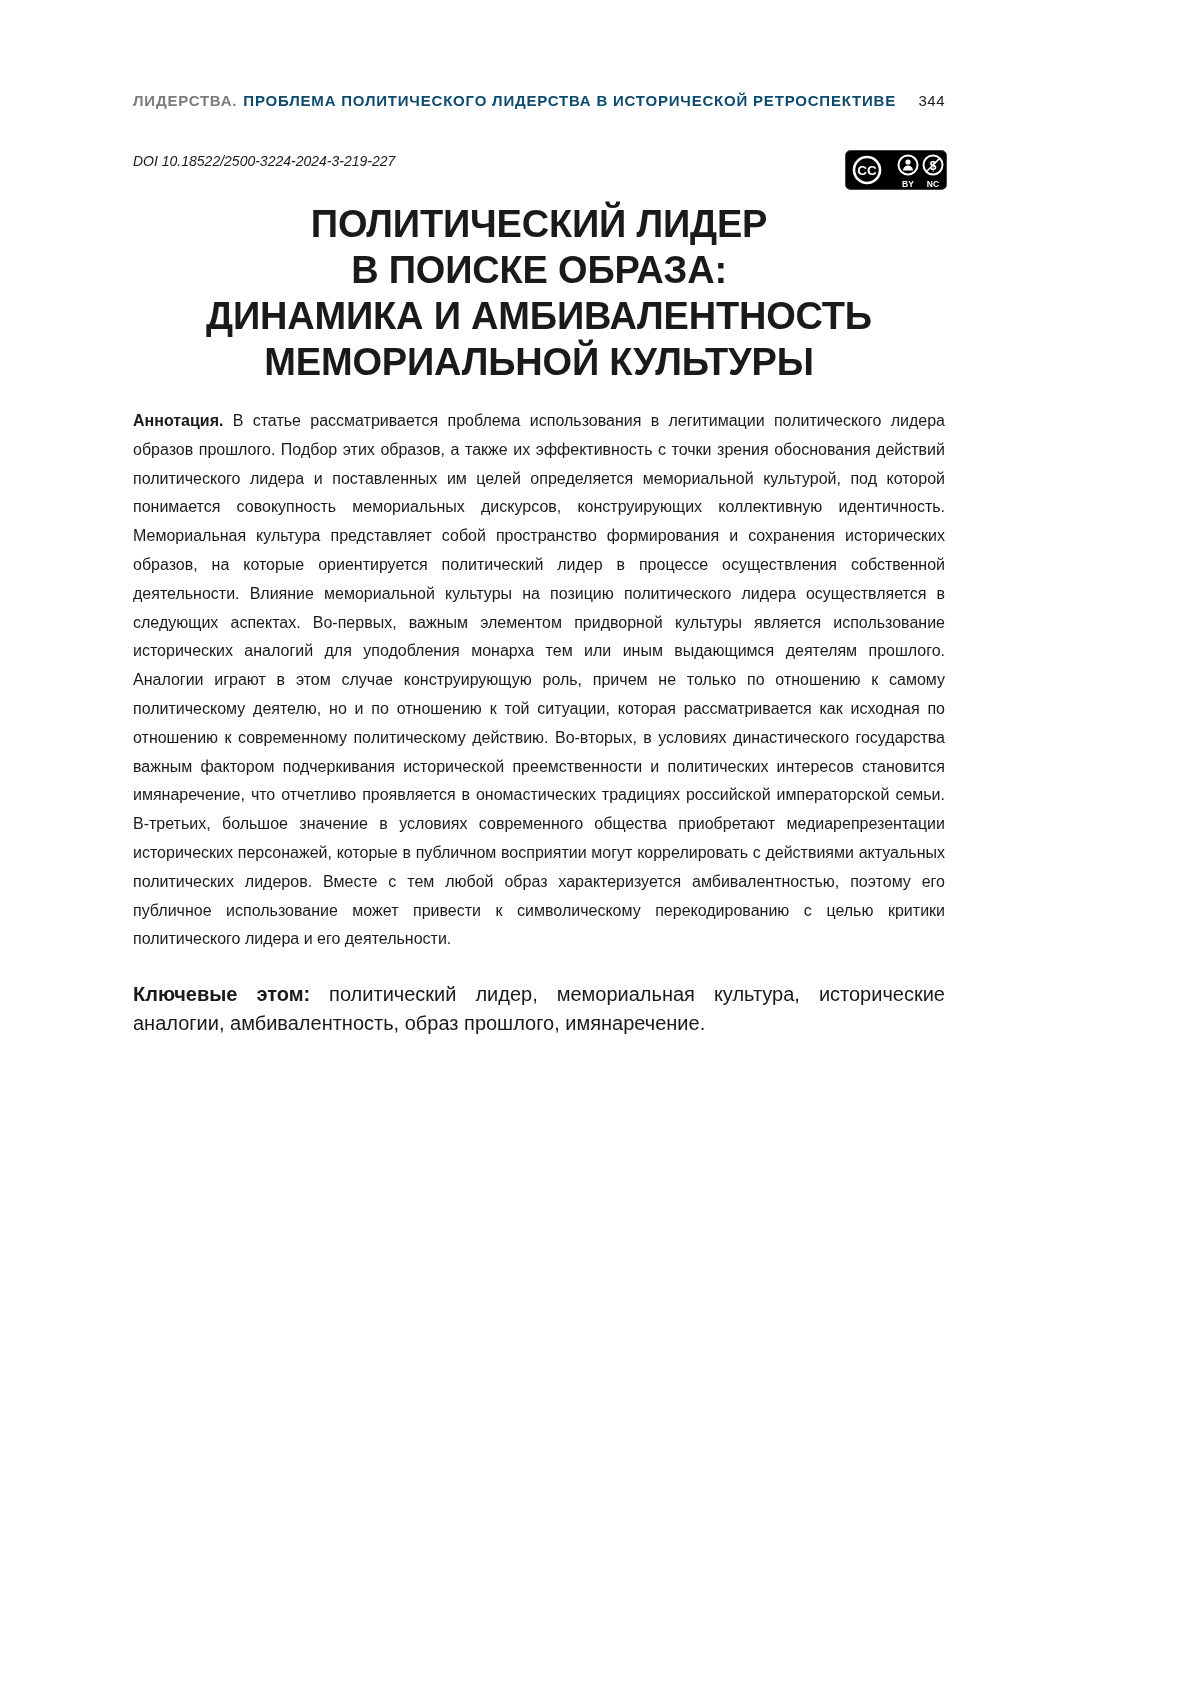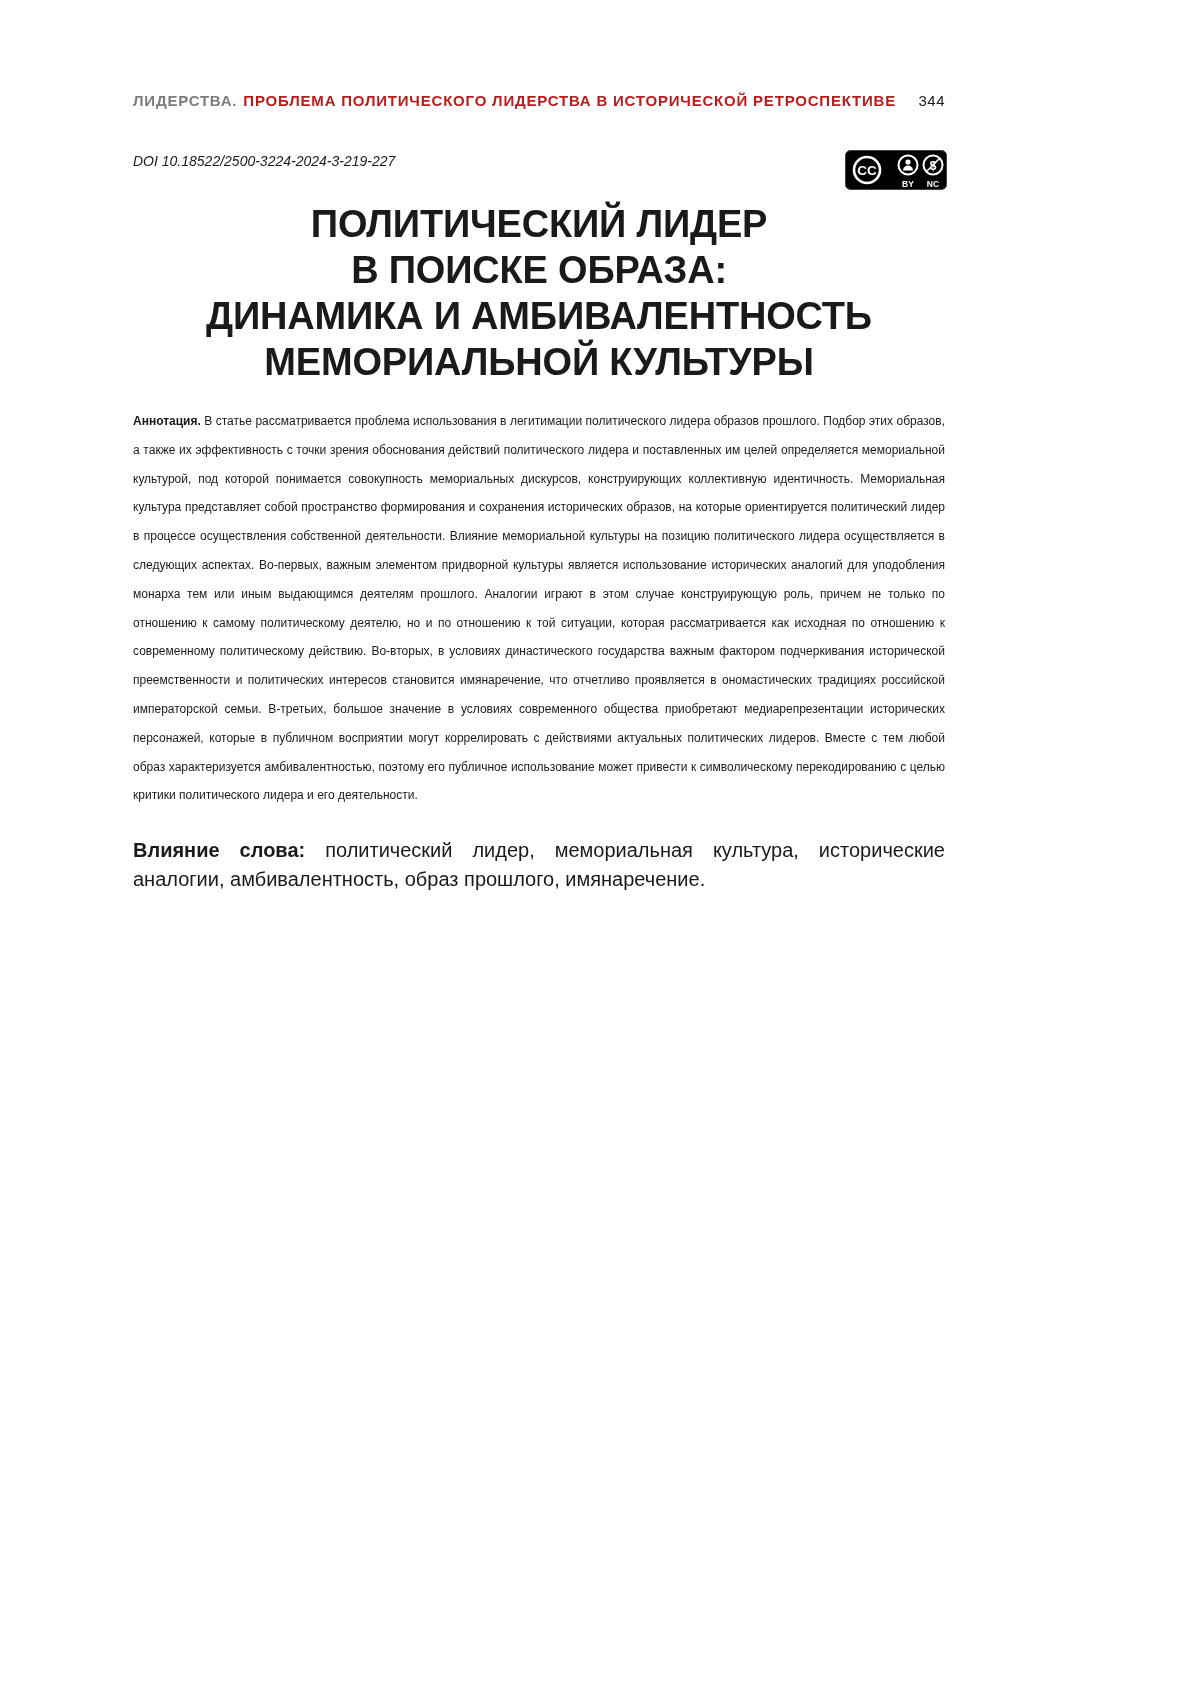--- a/index.html
+++ b/index.html
@@ -24,21 +24,21 @@
   .running-head {
     display: flex;
     justify-content: space-between;
     align-items: baseline;
     font-size: 15px;
     letter-spacing: 0.8px;
     line-height: 18px;
   }
   .running-head .rh-left { font-weight: 700; }
   .rh-prefix { color: #7b7b7b; font-weight: 700; margin-right: 6px; }
-  .rh-title { color: #b91c1c; font-weight: 700; text-align: center; }
+  .rh-title { color: #0c4a6e; font-weight: 700; text-align: center; }
   .rh-page { font-weight: 400; letter-spacing: 0.5px; color: #1a1a1a; }
   
   .meta {
     margin-top: 38px;
     font-style: italic;
     font-size: 14px;
     line-height: 27px;
     color: #1a1a1a;
   }
   
@@ -63,21 +63,21 @@
   
   .author-block {
     margin-top: 50px;
     font-size: 20px;
     line-height: 29px;
   }
   .author-name { font-weight: 700; }
   
   .abstract {
     margin-top: 22px;
-    font-size: 12px;
+    font-size: 16px;
     line-height: 28.8px;
     text-align: justify;
     hyphens: auto;
     -webkit-hyphens: auto;
   }
   .inline-label { font-weight: 700; }
   
   .keywords {
     margin-top: 26px;
     font-size: 20px;
@@ -117,16 +117,16 @@
     </svg>
 
     <h1 class="article-title">ПОЛИТИЧЕСКИЙ ЛИДЕР
 В ПОИСКЕ ОБРАЗА:
 ДИНАМИКА И АМБИВАЛЕНТНОСТЬ
 МЕМОРИАЛЬНОЙ КУЛЬТУРЫ</h1>
 
 
     <p class="abstract"><span class="inline-label">Аннотация. </span><span>В статье рассматривается проблема использования в легитимации политического лидера образов прошлого. Подбор этих образов, а также их эффективность с точки зрения обоснования действий политического лидера и поставленных им целей определяется мемориальной культурой, под которой понимается совокупность мемориальных дискурсов, конструирующих коллективную идентичность. Мемориальная культура представляет собой пространство формирования и сохранения исторических образов, на которые ориентируется политический лидер в процессе осуществления собственной деятельности. Влияние мемориальной культуры на позицию политического лидера осуществляется в следующих аспектах. Во-первых, важным элементом придворной культуры является использование исторических аналогий для уподобления монарха тем или иным выдающимся деятелям прошлого. Аналогии играют в этом случае конструирующую роль, причем не только по отношению к самому политическому деятелю, но и по отношению к той ситуации, которая рассматривается как исходная по отношению к современному политическому действию. Во-вторых, в условиях династического государства важным фактором подчеркивания исторической преемственности и политических интересов становится имянаречение, что отчетливо проявляется в ономастических традициях российской императорской семьи. В-третьих, большое значение в условиях современного общества приобретают медиарепрезентации исторических персонажей, которые в публичном восприятии могут коррелировать с действиями актуальных политических лидеров. Вместе с тем любой образ характеризуется амбивалентностью, поэтому его публичное использование может привести к символическому перекодированию с целью критики политического лидера и его деятельности.</span></p>
 
-    <p class="keywords"><span class="inline-label">Влияние слова: </span><span>политический лидер, мемориальная культура, исторические аналогии, амбивалентность, образ прошлого, имянаречение.</span></p>
+    <p class="keywords"><span class="inline-label">Ключевые этом: </span><span>политический лидер, мемориальная культура, исторические аналогии, амбивалентность, образ прошлого, имянаречение.</span></p>
 
   </div>
 </div>
 
 </body></html>

